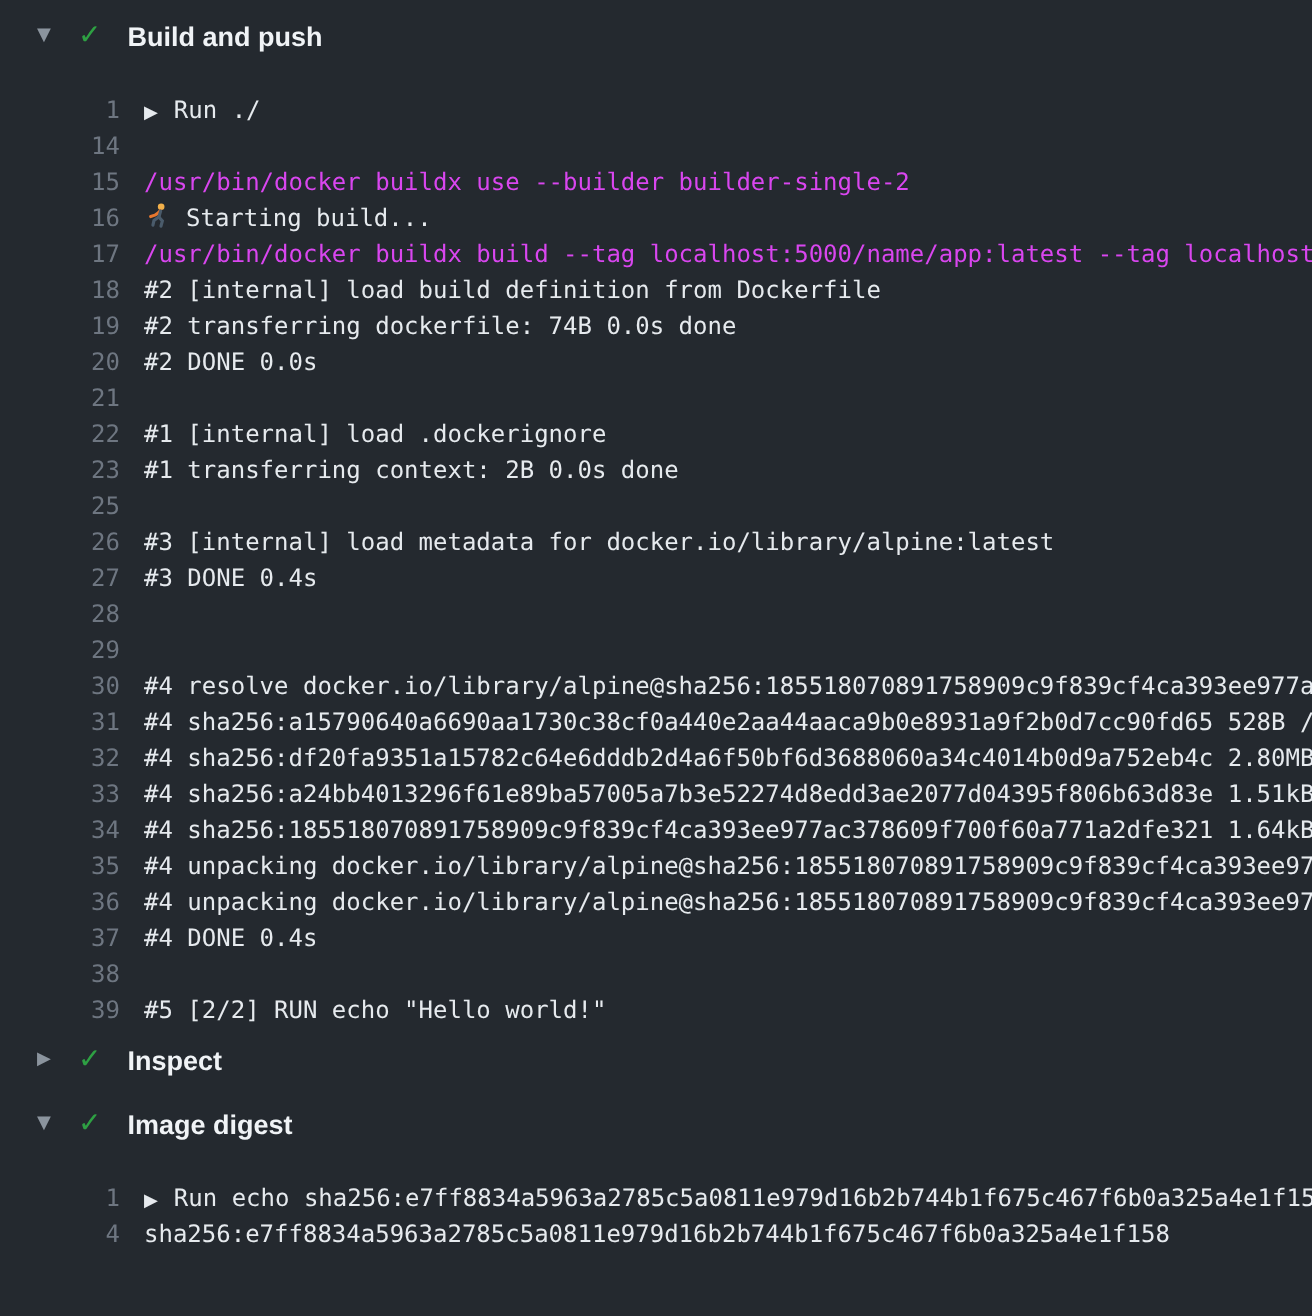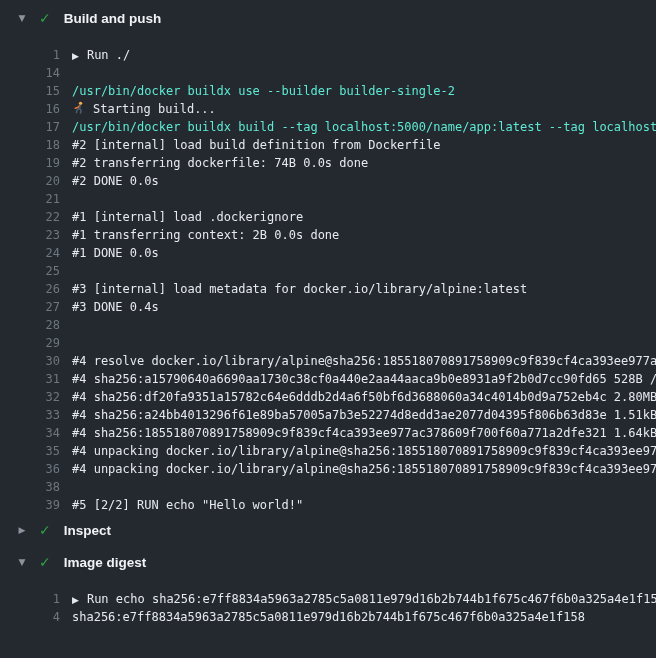--- a/index.html
+++ b/index.html
@@ -61,21 +61,21 @@
     text-align: right;
     color: #6e7681;
     cursor: pointer;
   }
   .ltext {
     padding-left: 12px;
     color: #e6eaee;
     white-space: pre;
     overflow: hidden;
   }
-  .ltext.command { color: #5eead4; }
+  .ltext.command { color: #d946ef; }
   .expander {
     display: inline-block;
     font-size: 9px;
     color: #e6eaee;
     margin-right: 8px;
     cursor: pointer;
     vertical-align: 0.5px;
     font-family: "DejaVu Sans", sans-serif;
   }
   .emoji {
@@ -105,33 +105,33 @@
               <path d="M9.5 5.2 L8.5 8.6 L10.5 10.8 L9.7 13.8" stroke="#4a5b6b" stroke-width="1.8" fill="none" stroke-linecap="round"></path>
               <path d="M8.6 8.4 L5.7 10.5 L5.1 13.2" stroke="#4a5b6b" stroke-width="1.8" fill="none" stroke-linecap="round"></path>
             </svg></span><span>Starting build...</span></span></div>
       <div class="log-line"><span class="num">17</span><span class="ltext command"><span>/usr/bin/docker buildx build --tag localhost:5000/name/app:latest --tag localhost:5000/name/app:1.0.0</span></span></div>
       <div class="log-line"><span class="num">18</span><span class="ltext"><span>#2 [internal] load build definition from Dockerfile</span></span></div>
       <div class="log-line"><span class="num">19</span><span class="ltext"><span>#2 transferring dockerfile: 74B 0.0s done</span></span></div>
       <div class="log-line"><span class="num">20</span><span class="ltext"><span>#2 DONE 0.0s</span></span></div>
       <div class="log-line"><span class="num">21</span><span class="ltext"><span></span></span></div>
       <div class="log-line"><span class="num">22</span><span class="ltext"><span>#1 [internal] load .dockerignore</span></span></div>
       <div class="log-line"><span class="num">23</span><span class="ltext"><span>#1 transferring context: 2B 0.0s done</span></span></div>
-      <div class="log-line"><span class="num">24</span><span class="ltext"><span>#1 DONE 0.0s</span></span></div>
       <div class="log-line"><span class="num">25</span><span class="ltext"><span></span></span></div>
       <div class="log-line"><span class="num">26</span><span class="ltext"><span>#3 [internal] load metadata for docker.io/library/alpine:latest</span></span></div>
       <div class="log-line"><span class="num">27</span><span class="ltext"><span>#3 DONE 0.4s</span></span></div>
       <div class="log-line"><span class="num">28</span><span class="ltext"><span></span></span></div>
       <div class="log-line"><span class="num">29</span></div>
       <div class="log-line"><span class="num">30</span><span class="ltext"><span>#4 resolve docker.io/library/alpine@sha256:185518070891758909c9f839cf4ca393ee977ac378609f700f60a771a2dfe321</span></span></div>
       <div class="log-line"><span class="num">31</span><span class="ltext"><span>#4 sha256:a15790640a6690aa1730c38cf0a440e2aa44aaca9b0e8931a9f2b0d7cc90fd65 528B / 528B done</span></span></div>
       <div class="log-line"><span class="num">32</span><span class="ltext"><span>#4 sha256:df20fa9351a15782c64e6dddb2d4a6f50bf6d3688060a34c4014b0d9a752eb4c 2.80MB / 2.80MB done</span></span></div>
       <div class="log-line"><span class="num">33</span><span class="ltext"><span>#4 sha256:a24bb4013296f61e89ba57005a7b3e52274d8edd3ae2077d04395f806b63d83e 1.51kB / 1.51kB done</span></span></div>
       <div class="log-line"><span class="num">34</span><span class="ltext"><span>#4 sha256:185518070891758909c9f839cf4ca393ee977ac378609f700f60a771a2dfe321 1.64kB / 1.64kB done</span></span></div>
       <div class="log-line"><span class="num">35</span><span class="ltext"><span>#4 unpacking docker.io/library/alpine@sha256:185518070891758909c9f839cf4ca393ee977ac378609f700f60a771a2dfe321</span></span></div>
       <div class="log-line"><span class="num">36</span><span class="ltext"><span>#4 unpacking docker.io/library/alpine@sha256:185518070891758909c9f839cf4ca393ee977ac378609f700f60a771a2dfe321 done</span></span></div>
+      <div class="log-line"><span class="num">37</span><span class="ltext"><span>#4 DONE 0.4s</span></span></div>
       <div class="log-line"><span class="num">38</span><span class="ltext"><span></span></span></div>
       <div class="log-line"><span class="num">39</span><span class="ltext"><span>#5 [2/2] RUN echo "Hello world!"</span></span></div>
     </div>
     <div class="section-header">
       <span class="twisty">▶</span>
       <span class="check">✓</span>
       <span class="sec-title">Inspect</span>
     </div>
     <div class="section-header">
       <span class="twisty">▼</span>

